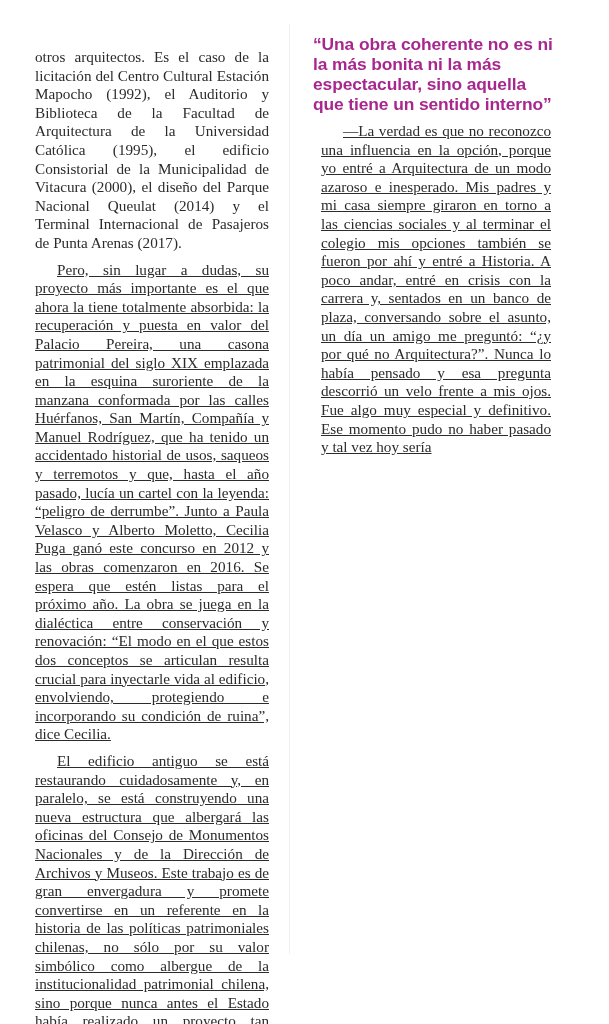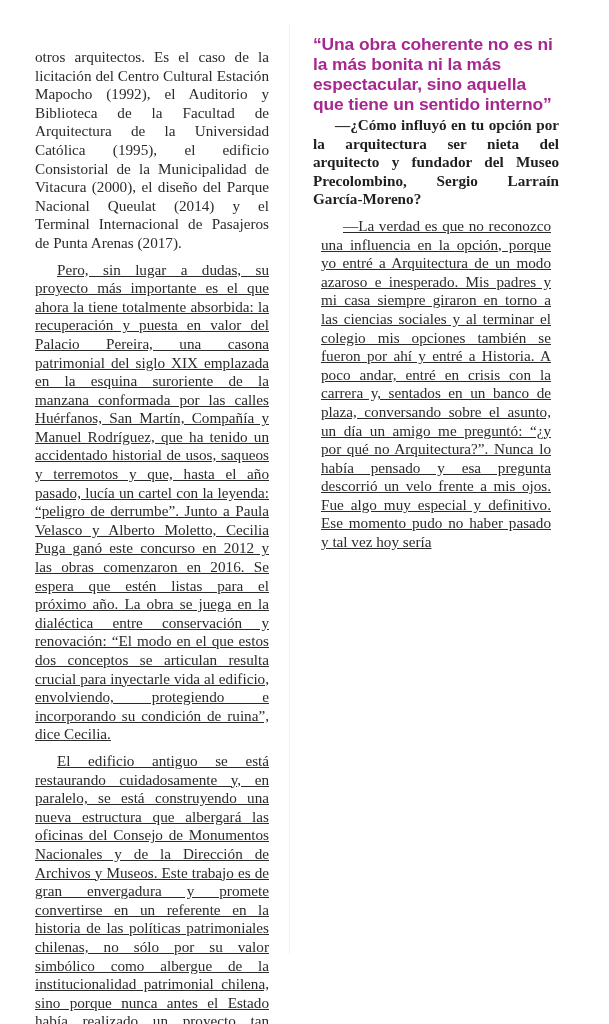--- a/index.html
+++ b/index.html
@@ -50,18 +50,17 @@
   <div class="divider"></div>
 
   <div class="col col-left body-text">
     <p>otros arquitectos. Es el caso de la licitación del Centro Cultural Estación Mapocho (1992), el Auditorio y Biblioteca de la Fa­cultad de Arquitectura de la Universidad Católica (1995), el edificio Consistorial de la Municipalidad de Vitacura (2000), el di­seño del Parque Nacional Queulat (2014) y el Terminal Internacional de Pasajeros de Punta Arenas (2017).</p>
     <p class="indent">Pero, sin lugar a dudas, su proyecto más importante es el que ahora la tiene to­talmente absorbida: la recuperación y puesta en valor del Palacio Pereira, una casona patrimonial del siglo XIX emplaza­da en la esquina suroriente de la manzana conformada por las calles Huérfanos, San Martín, Compañía y Manuel Rodríguez, que ha tenido un accidentado historial de usos, saqueos y terremotos y que, hasta el año pasado, lucía un cartel con la leyenda: “peligro de derrumbe”. Junto a Paula Ve­lasco y Alberto Moletto, Cecilia Puga ganó este concurso en 2012 y las obras comen­zaron en 2016. Se espera que estén listas para el próximo año. La obra se juega en la dialéctica entre conservación y renova­ción: “El modo en el que estos dos concep­tos se articulan resulta crucial para inyec­tarle vida al edificio, envolviendo, prote­giendo e incorporando su condición de ruina”, dice Cecilia.</p>
     <p class="indent">El edificio antiguo se está restaurando cuidadosamente y, en paralelo, se está construyendo una nueva estructura que albergará las oficinas del Consejo de Mo­numentos Nacionales y de la Dirección de Archivos y Museos. Este trabajo es de gran envergadura y promete convertirse en un referente en la historia de las políticas pa­trimoniales chilenas, no sólo por su valor simbólico como albergue de la institucio­nalidad patrimonial chilena, sino porque nunca antes el Estado había realizado un proyecto tan exhaustivo de investigación y restauración científica de un monumento nacional. En la obra ha participado gran cantidad de artesanos, restauradores y ex­pertos en distintas áreas, tanto chilenos como extranjeros.</p>
   </div>
 
   <div class="col col-right">
     <h2 class="headline">“Una obra coherente no es ni la más bonita ni la más espectacular, sino aquella que tiene un sentido interno”</h2>
-    <p class="question">—¿Cómo influyó en tu opción por la arquitectura ser nieta del arquitecto y fundador del Museo Precolombino, Ser­gio Larraín García-Moreno?</p>
     <div class="body-text">
       <p class="indent">—La verdad es que no reconozco una influencia en la opción, porque yo entré a Arquitectura de un modo azaroso e ines­perado. Mis padres y mi casa siempre gi­raron en torno a las ciencias sociales y al terminar el colegio mis opciones también se fueron por ahí y entré a Historia. A poco andar, entré en crisis con la carrera y, sen­tados en un banco de plaza, conversando sobre el asunto, un día un amigo me pre­guntó: “¿y por qué no Arquitectura?”. Nunca lo había pensado y esa pregunta descorrió un velo frente a mis ojos. Fue al­go muy especial y definitivo. Ese momen­to pudo no haber pasado y tal vez hoy sería</p>
     </div>
   </div>
 </div>
 
 </body></html>

